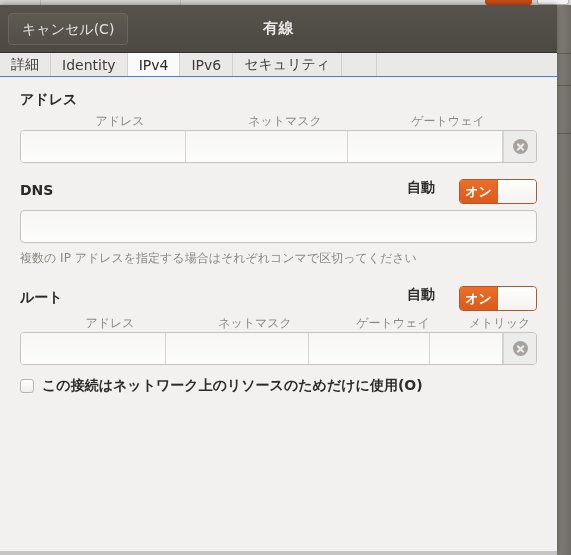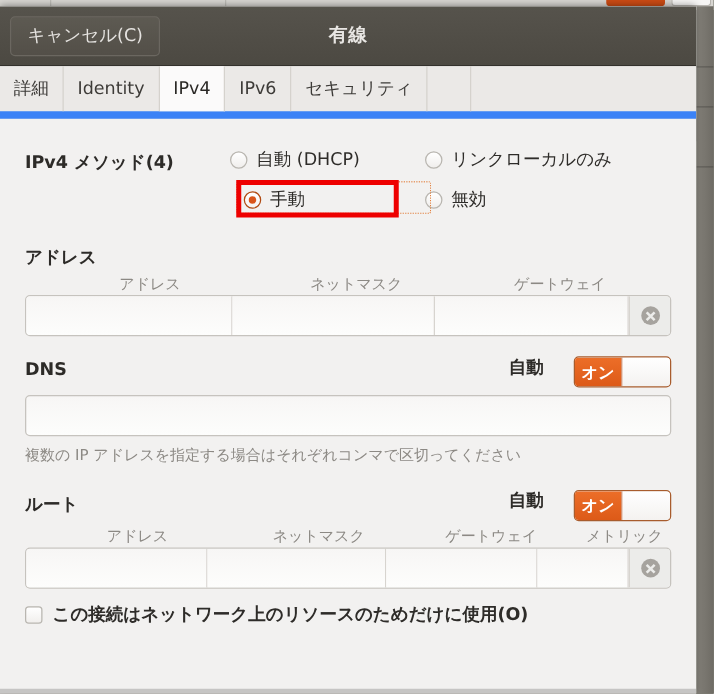--- a/index.html
+++ b/index.html
@@ -103,23 +103,23 @@
     right: 12px;
     color: #8d8a84;
     border-color: #605d56;
     background: linear-gradient(to bottom, #565349 0%, #4f4c44 100%);
     cursor: default;
   }
 
   
   .tabbar {
     position: relative;
-    height: 42px;
+    height: 24px;
     background: #ebe9e7;
-    border-bottom: 6px solid #3b82f6;
+    border-bottom: 1px solid #3b82f6;
     display: flex;
     align-items: stretch;
     box-sizing: border-box;
     text-align: center;
   }
   .tab {
     position: relative;
     display: flex;
     align-items: center;
     padding: 0 11px;
@@ -410,46 +410,20 @@
       <div class="tab">Identity</div>
       <div class="tab active">IPv4</div>
       <div class="tab">IPv6</div>
       <div class="tab">セキュリティ</div>
       <div class="tab-filler"></div>
       <div class="tab-tail" style="width:180px;"></div>
     </div>
 
     <div class="content">
 
-      <div class="method-row">
-        <div class="method-title">IPv4 メソッド(4)</div>
-
-        <div class="radio-item r-auto">
-          <span class="radio-dot"></span>
-          <span>自動 (DHCP)</span>
-        </div>
-
-        <div class="radio-item r-manual checked">
-          <span class="radio-dot"></span>
-          <span>手動</span>
-        </div>
-
-        <div class="radio-item r-link">
-          <span class="radio-dot"></span>
-          <span>リンクローカルのみ</span>
-        </div>
-
-        <div class="radio-item r-off">
-          <span class="radio-dot"></span>
-          <span>無効</span>
-        </div>
-
-        <div class="focus-ring"></div>
-        <div class="annot-box"></div>
-      </div>
 
       <div class="block">
         <div class="section-label">アドレス</div>
 
         <div class="col-heads">
           <span style="left:20px;width:160px;">アドレス</span>
           <span style="left:180px;width:170px;">ネットマスク</span>
           <span style="left:348px;width:160px;">ゲートウェイ</span>
         </div>
 

